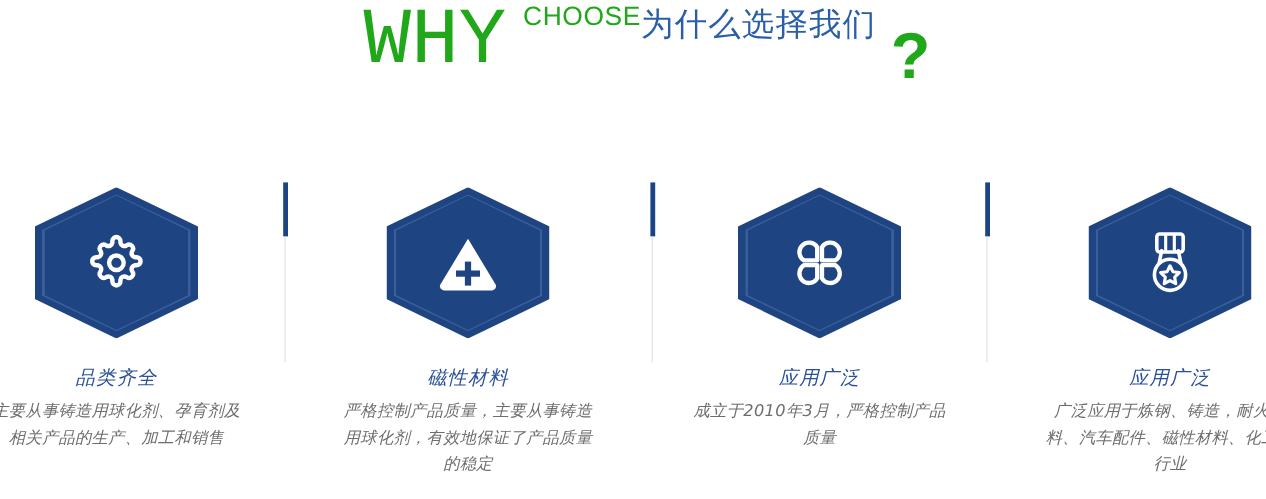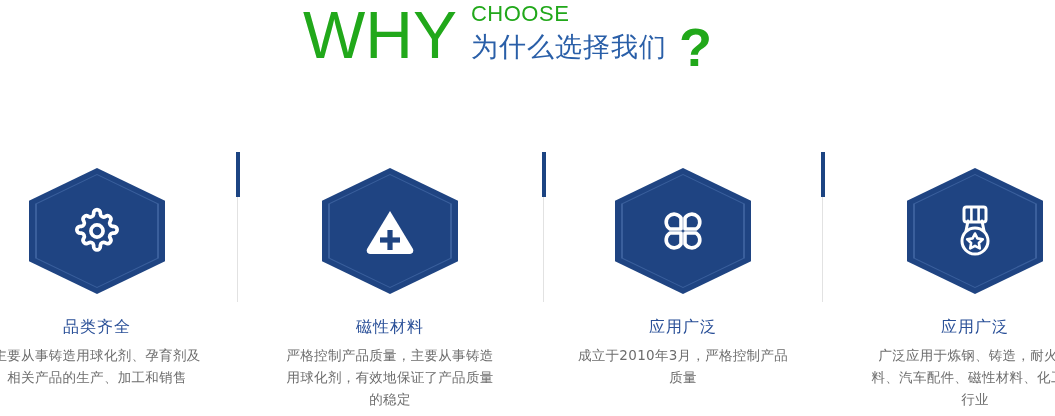--- a/index.html
+++ b/index.html
@@ -37,60 +37,61 @@
     display: flex;
     align-items: flex-start;
   }
   .why-word {
     font-size: 66px;
     line-height: 66px;
     font-weight: 400;
     color: #21a81a;
     letter-spacing: 0px;
     margin-top: 2px;
-    font-family: Liberation Sans, sans-serif;
+    font-family: Liberation Mono, monospace;
   }
   .heading-stack {
     display: flex;
-    flex-direction: column;
+    flex-direction: row;
     margin-left: 14px;
     margin-top: 2px;
   }
   .choose-word {
     font-size: 22px;
     line-height: 24px;
     color: #21a81a;
     letter-spacing: 0.5px;
     font-family: "Liberation Sans", "DejaVu Sans", sans-serif;
   }
   .cn-heading {
     font-size: 27px;
     line-height: 34px;
     color: #2a5fa8;
     margin-top: 4px;
     letter-spacing: 1px;
-    font-family: Liberation Serif, serif;
+    font-family: Liberation Mono, monospace;
   }
   .qmark {
     font-size: 54px;
     line-height: 54px;
     font-weight: 700;
     color: #21a81a;
     margin-left: 12px;
     margin-top: 20px;
     font-family: "Liberation Sans", "DejaVu Sans", sans-serif;
   }
 
   
   .cards {
     position: absolute;
     left: 0;
-    top: 150px;
+    top: 138px;
     width: 945px;
     height: 266px;
+    font-style: italic;
   }
 
   .card {
     position: absolute;
     top: 0;
     width: 230px;
     text-align: center;
   }
   .card-1 { left: -18px; }
   .card-2 { left: 275px; }

